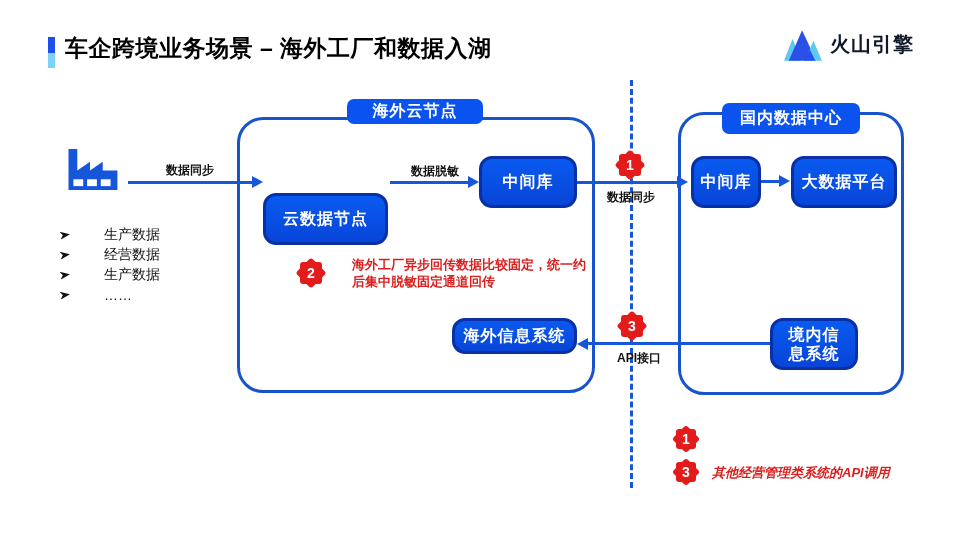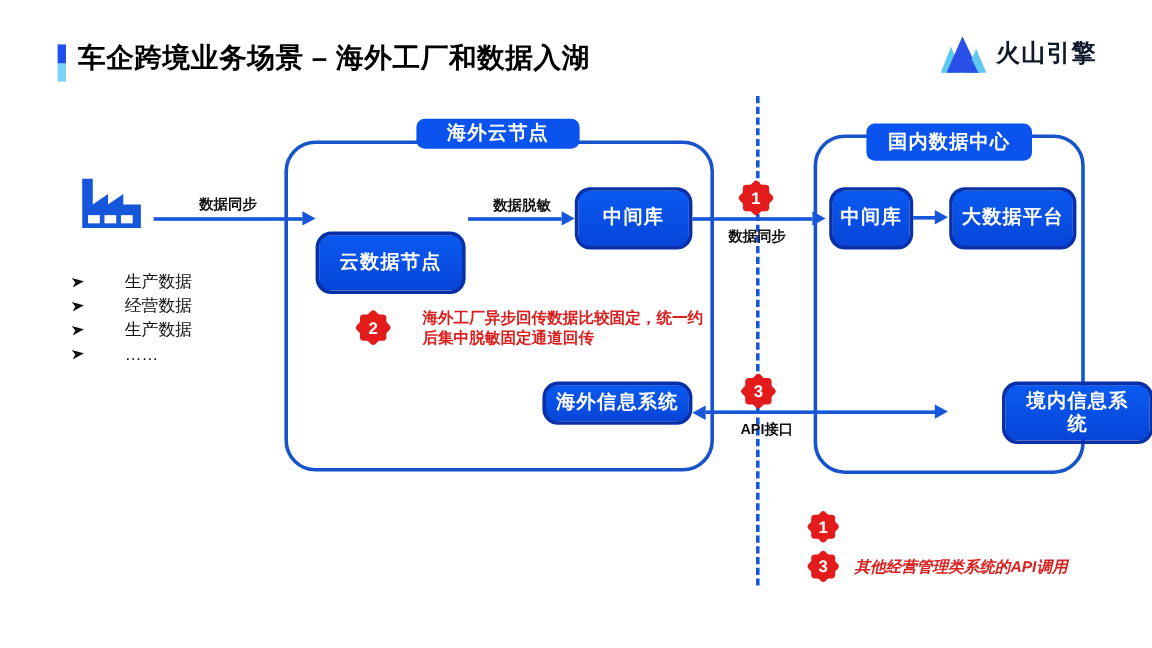--- a/index.html
+++ b/index.html
@@ -100,21 +100,21 @@
         <span class="tri-icon"></span>
         <span class="bullet-text">……</span>
       </div>
   </div>
 
   <div class="box" style="left:263px; top:157px; width:125px; height:52px;margin-top:36px;">云数据节点</div>
   <div class="box" style="left:479px; top:156px; width:98px; height:52px;">中间库</div>
   <div class="box" style="left:691px; top:156px; width:70px; height:52px; padding:0 4px;">中间库</div>
   <div class="box" style="left:791px; top:156px; width:106px; height:52px; padding:12px 4px;">大数据平台</div>
   <div class="box" style="left:452px; top:318px; width:125px; height:36px; padding:0 6px;">海外信息系统</div>
-  <div class="box" style="left:835px; top:318px; width:126px; height:52px;">境内信息系统</div>
+  <div class="box" style="left:770px; top:318px; width:88px; height:52px;">境内信息系统</div>
 
   <div class="hline" style="left:128px; top:181px; width:124px;"></div>
   <div class="head-r" style="left:252px; top:176px;"></div>
   <div class="flow-label" style="left:150px; top:162px; width:80px;">数据同步</div>
 
   <div class="hline" style="left:390px; top:181px; width:78px;"></div>
   <div class="head-r" style="left:468px; top:176px;"></div>
   <div class="flow-label" style="left:395px; top:163px; width:80px;">数据脱敏</div>
 
   <div class="hline" style="left:577px; top:181px; width:100px;"></div>

